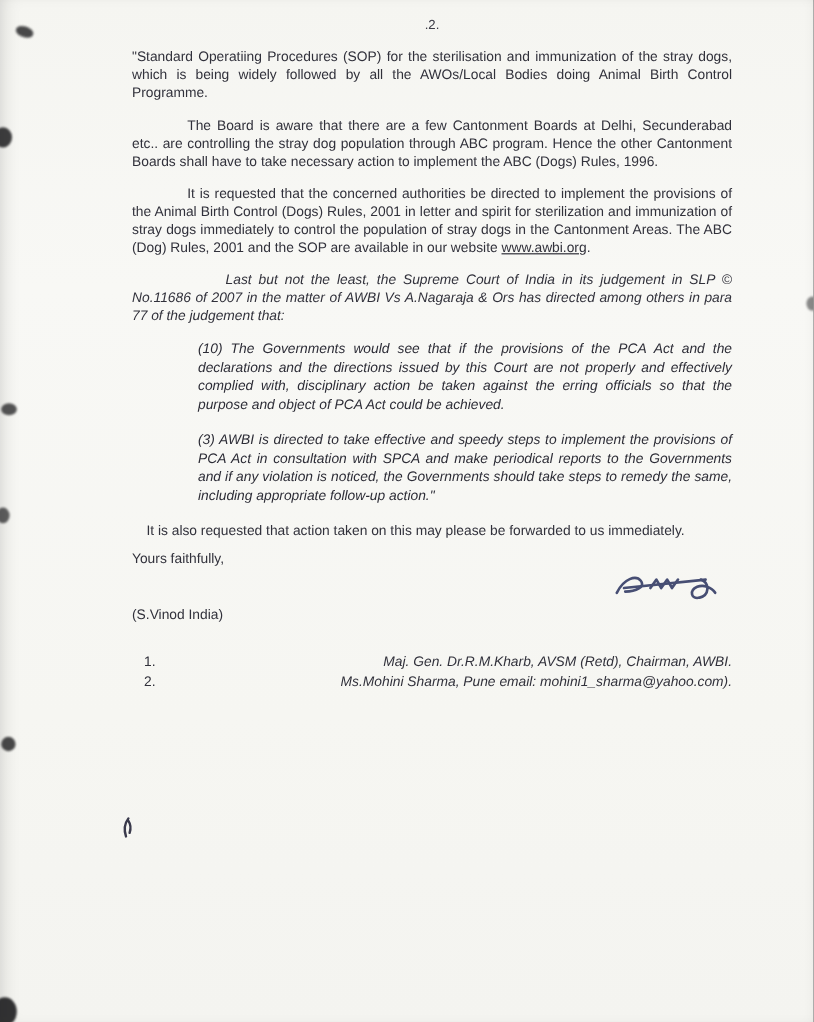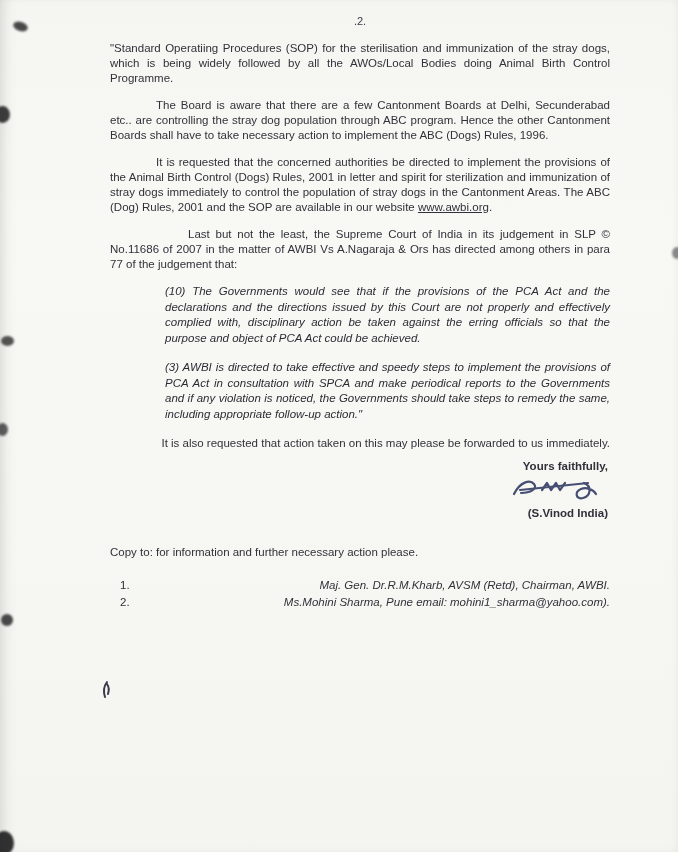--- a/index.html
+++ b/index.html
@@ -13,34 +13,32 @@
     font-family:"Liberation Sans", sans-serif;
     color:#31313b;
   }
   .content{
     position:absolute;left:110px;top:14px;width:500px;
     font-size:11.5px;line-height:15px;text-align:justify;
   }
   .page-number{text-align:center;margin:0 0 12px 0;font-size:11px;color:#3c3c46;}
   p.para{margin:0 0 12px 0;}
   p.indent{text-indent:46px;}
-  p.indent-lg{text-indent:78px;}
+  p.indent-lg{text-indent:78px;font-style:italic;}
   .weblink{text-decoration:underline;}
   p.quote{
     margin:0 0 14px 55px;
     font-style:italic;
     line-height:15.5px;
     color:#2c2c36;
   }
-  p.final-line{margin:2px 0 8px 0;text-align:right;}
+  p.final-line{margin:2px 0 8px 12px;text-align:left;}
   .closing{
     margin-top:4px;
-    text-align:right;
     padding-right:2px;
-    font-weight:bold;
   }
   .closing p{margin:1px 0;line-height:15px;}
   .signature-wrap{height:30px;margin:1px 0 0 0;}
   .copy-block{margin-top:24px;text-align:left;}
   .copy-heading{margin:0 0 18px 0;}
   .cc-item{display:flex;margin:2px 0;line-height:15px;}
   .cc-num{width:32px;padding-left:10px;flex:0 0 auto;}
   .cc-text{flex:1;text-align:right;font-style:italic;}
   
   .smudge{
@@ -103,21 +101,20 @@
             <path d="M12 15 L80 8"></path>
             <path d="M34 15 l5 -7 4 7 5 -7 4 7 5 -7"></path>
             <path d="M76 8 c8 3 7 13 -1 15 c-7 2 -9 -6 -2 -9 c5 -2 12 0 15 5"></path>
           </g>
         </svg>
       </div>
       <p>(S.Vinod India)</p>
     </div>
 
     <div class="copy-block">
-      <p class="copy-heading">Copy to: for information and further necessary action please.</p>
       <div class="cc-item">
         <span class="cc-num">1.</span>
         <span class="cc-text">Maj. Gen. Dr.R.M.Kharb, AVSM (Retd), Chairman, AWBI.</span>
       </div>
       <div class="cc-item">
         <span class="cc-num">2.</span>
         <span class="cc-text">Ms.Mohini Sharma, Pune email: mohini1_sharma@yahoo.com).</span>
       </div>
     </div>
 

